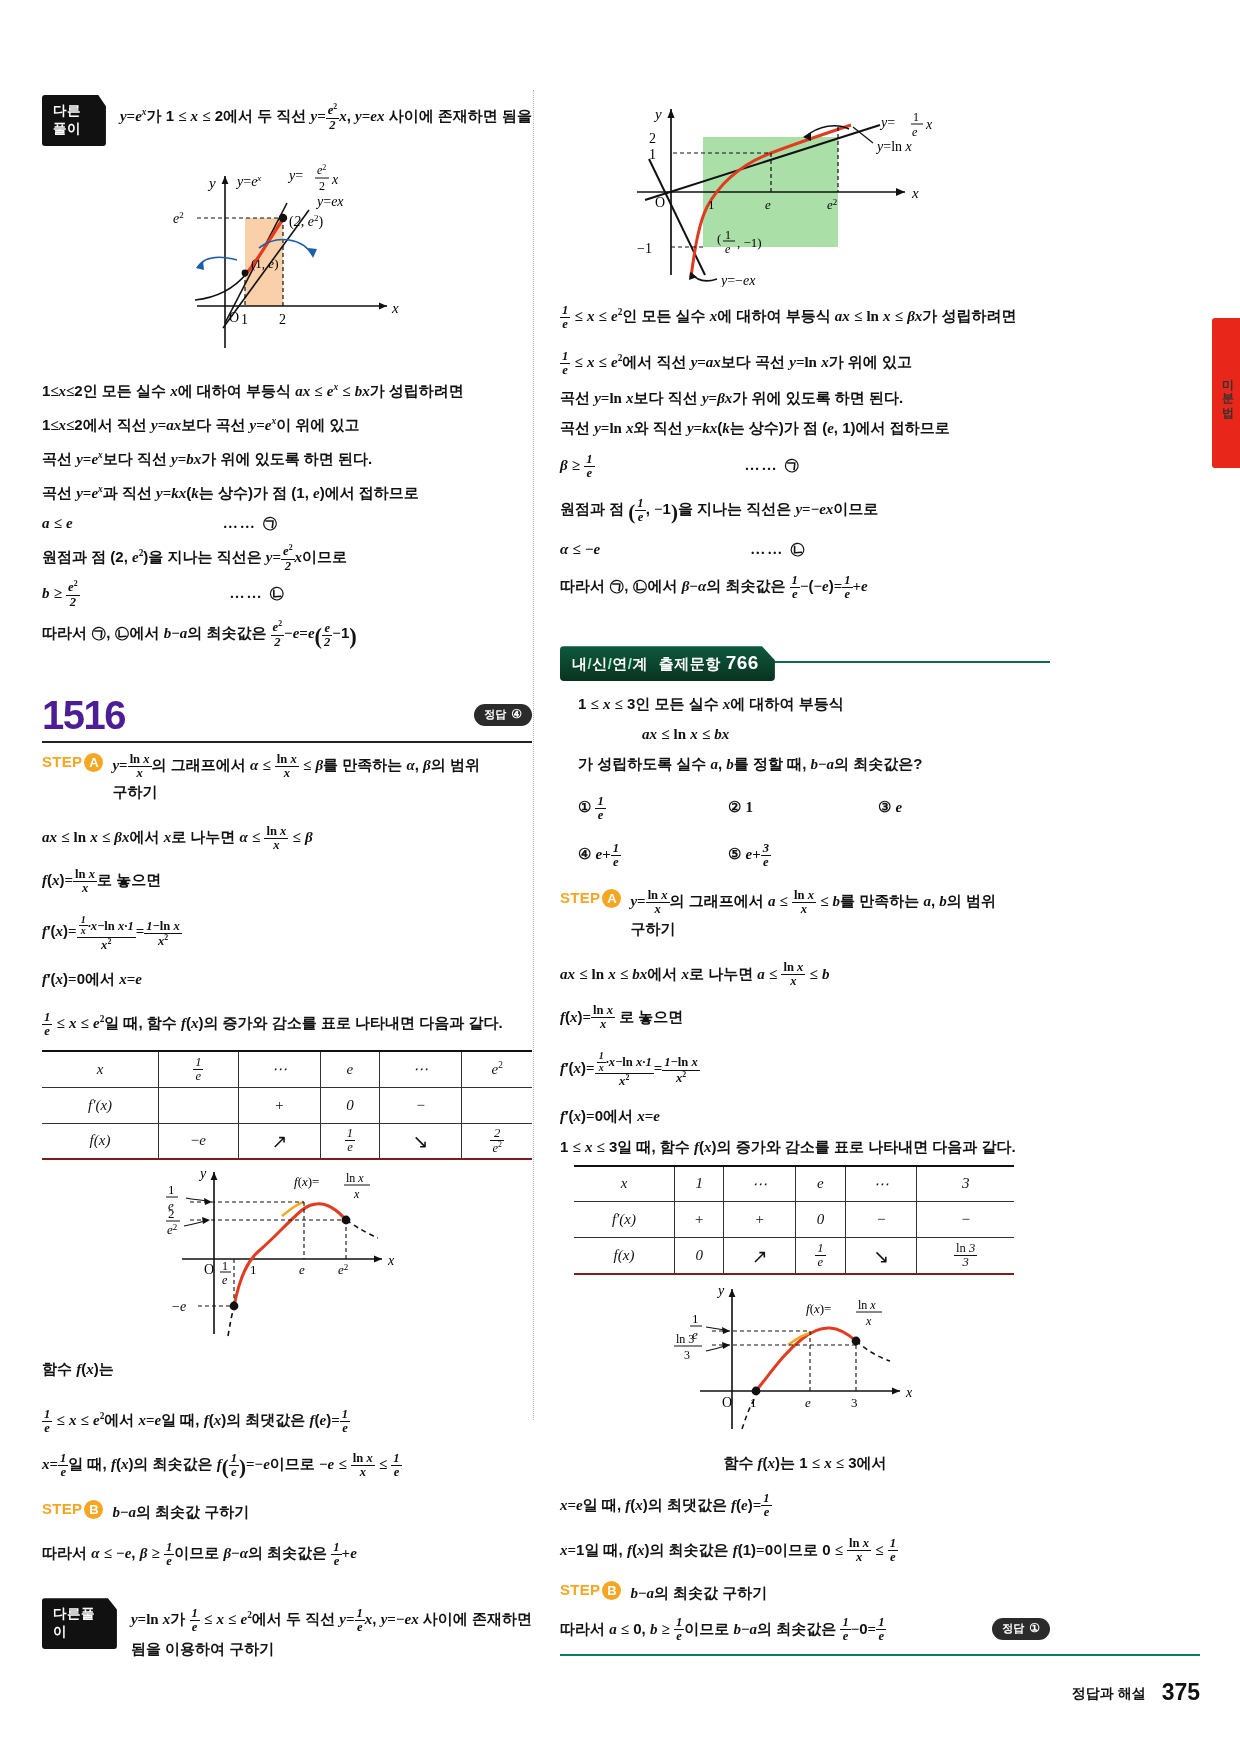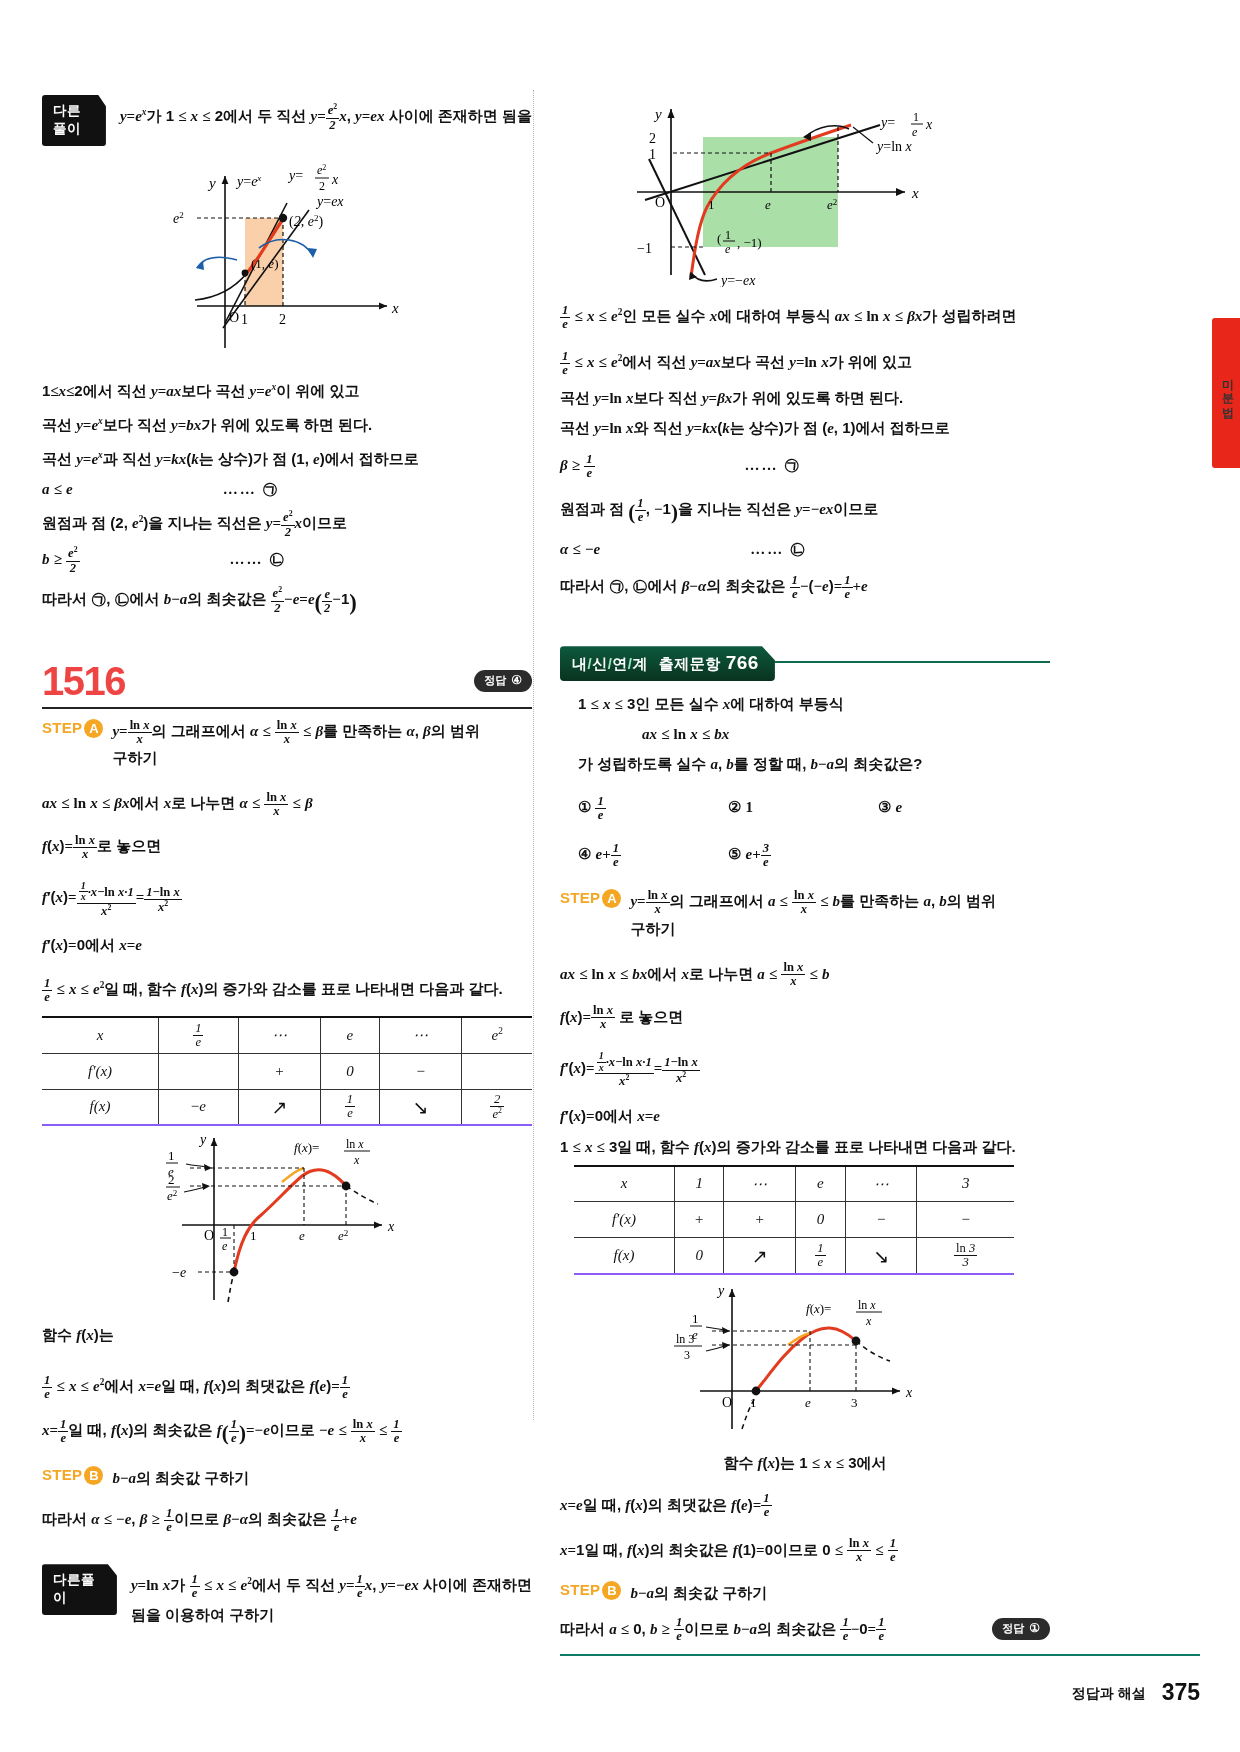--- a/index.html
+++ b/index.html
@@ -46,21 +46,21 @@
     padding:7px 11px 8px 11px; position:relative;
     border-radius:3px 2px 3px 3px;
     clip-path: polygon(0 0, 88% 0, 100% 22%, 100% 100%, 0 100%);
   }
   .tagrow { display:flex; align-items:flex-start; gap:14px; }
   .tagbody { padding-top:2px; }
 
   
   .qnum {
     font-family:"Liberation Sans", sans-serif;
-    font-size:40px; font-weight:bold; color:#ef4444; letter-spacing:-1.5px;
+    font-size:40px; font-weight:bold; color:#4c1d95; letter-spacing:-1.5px;
     line-height:1;
   }
   .qrow { display:flex; align-items:center; justify-content:space-between; }
   .answer-pill {
     display:inline-flex; align-items:center; gap:5px;
     background:#2b2b2b; color:#fff; border-radius:11px;
     font-size:11px; font-weight:700; padding:3px 10px 4px 10px;
   }
   .answer-pill .choice { color:#fff; font-size:12px; }
   .rule { height:2px; background:#222; margin-top:6px; }
@@ -98,21 +98,21 @@
 
   
   table.idt { border-collapse:collapse; width:100%; margin:6px 0 4px 0; }
   table.idt td {
     border-left:1px solid #333; border-right:1px solid #333;
     border-top:1px solid #333; border-bottom:1px solid #333;
     text-align:center; height:36px; font-size:15px;
     font-family:"Liberation Serif", serif; font-style:italic;
   }
   table.idt tr:first-child td { border-top:2px solid #111; }
-  table.idt tr:last-child  td { border-bottom:2px solid #8b5cf6; }
+  table.idt tr:last-child  td { border-bottom:2px solid #7f1d1d; }
   table.idt td:first-child { border-left:none; }
   table.idt td:last-child  { border-right:none; }
   .arrow-up   { display:inline-block; font-style:normal; font-size:19px; transform:translateY(1px); }
   .arrow-down { display:inline-block; font-style:normal; font-size:19px; transform:translateY(1px); }
 
   
   .sidetab {
     position:absolute; right:0; top:318px; width:28px; height:150px;
     background:#e8271a; border-radius:3px 0 0 3px;
   }
@@ -202,20 +202,23 @@
         <text x="180" y="26" font-family="Liberation Serif, serif" font-style="italic" font-size="12">e<tspan font-size="8" dy="-4" font-style="normal">2</tspan></text>
         <line x1="178" y1="30" x2="192" y2="30" stroke="#111" stroke-width="1"></line>
         <text x="182" y="42" font-family="Liberation Serif, serif" font-size="12">2</text>
         <text x="195" y="36" font-family="Liberation Serif, serif" font-style="italic" font-size="14">x</text>
         <text x="180" y="58" font-family="Liberation Serif, serif" font-style="italic" font-size="14">y<tspan font-style="normal">=</tspan>ex</text>
         <text x="152" y="78" font-family="Liberation Serif, serif" font-size="14">(<tspan font-style="italic">2</tspan>, <tspan font-style="italic">e</tspan><tspan font-size="9" dy="-5">2</tspan><tspan dy="5">)</tspan></text>
         <text x="114" y="120" font-family="Liberation Serif, serif" font-size="13">(1, <tspan font-style="italic">e</tspan>)</text>
       </svg>
     </div>
 
+    <div class="ln">
+      1<span class="op">≤</span><span class="mi">x</span><span class="op">≤</span>2인 모든 실수 <span class="mi">x</span>에 대하여 부등식 <span class="mi">ax</span> <span class="op">≤</span> <span class="mi">e</span><sup class="s">x</sup> <span class="op">≤</span> <span class="mi">bx</span>가 성립하려면
+    </div>
     <div class="ln">
       1<span class="op">≤</span><span class="mi">x</span><span class="op">≤</span>2에서 직선 <span class="mi">y</span><span class="op">=</span><span class="mi">ax</span>보다 곡선 <span class="mi">y</span><span class="op">=</span><span class="mi">e</span><sup class="s">x</sup>이 위에 있고
     </div>
     <div class="ln">
       곡선 <span class="mi">y</span><span class="op">=</span><span class="mi">e</span><sup class="s">x</sup>보다 직선 <span class="mi">y</span><span class="op">=</span><span class="mi">bx</span>가 위에 있도록 하면 된다.
     </div>
     <div class="ln">
       곡선 <span class="mi">y</span><span class="op">=</span><span class="mi">e</span><sup class="s">x</sup>과 직선 <span class="mi">y</span><span class="op">=</span><span class="mi">kx</span>(<span class="mi">k</span>는 상수)가 점 (1, <span class="mi">e</span>)에서 접하므로
     </div>
     <div class="ln" style="display:flex;">

